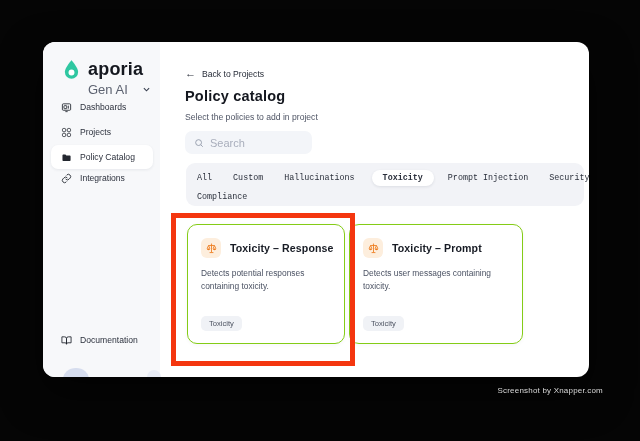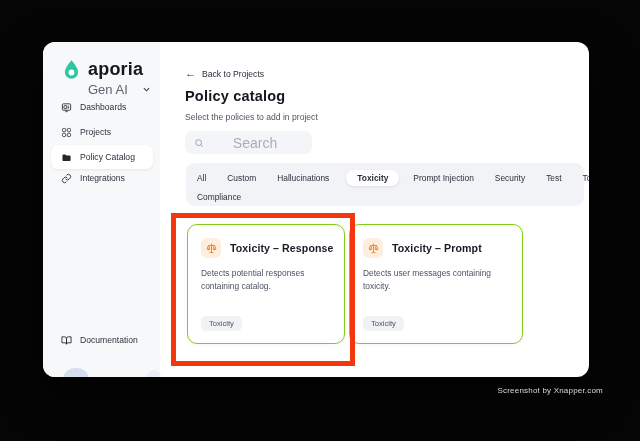--- a/index.html
+++ b/index.html
@@ -45,31 +45,31 @@
   .back-text { font-size:8.6px; color:#272c38; font-weight:500; }
   .page-title { position:absolute; left:142px; top:46px; font-size:14.5px; font-weight:bold; color:#14171f; letter-spacing:.2px; }
   .page-subtitle { position:absolute; left:142px; top:70px; font-size:8.6px; color:#4e5464; }
   .searchbar {
     position:absolute; left:142px; top:89px; width:127px; height:23px;
     background:#f3f5f9; border-radius:7px; display:flex; align-items:center; padding-left:9px; gap:6px;
   }
   .search-glyph { width:10px; height:10px; color:#8f96a6; flex:none; }
   .searchbar input {
     border:none; outline:none; background:transparent; width:90px;
-    font-size:14px; color:#333; font-family:"Liberation Sans", sans-serif;text-align:center;
+    font-size:11px; color:#333; font-family:"Liberation Sans", sans-serif;
   }
   .searchbar input::placeholder { color:#a9aebc; }
   .filter-bar {
     position:absolute; left:143px; top:121px; width:398px; height:43px;
     background:#f2f3f7; border-radius:9px; padding:5px 11px 0 11px;
   }
   .tab-row { display:flex; align-items:center; height:19px; }
   .tab {
     font-size:8.4px; color:#2a2f3b; margin-right:21px; white-space:nowrap; cursor:pointer;
-    padding:3px 0; border-radius:12px;
+    padding:3px 0; border-radius:12px;font-family:Liberation Mono, monospace;
   }
   .tab.active {
     background:#ffffff; font-weight:bold; padding:3px 11px;
     box-shadow:0 1px 3px rgba(25,35,60,.10); margin-left:-4px; margin-right:14px;
   }
   
   .policy-card {
     position:absolute; top:182px; height:120px; background:#fff;
     border:1px solid #84cc16; border-radius:10px; padding:13px;
     box-shadow:0 1px 4px rgba(30,40,70,.04);
@@ -204,21 +204,21 @@
         <svg class="scales-svg" viewBox="0 0 24 24" fill="none" stroke="currentColor" stroke-width="1.6">
           <circle cx="12" cy="4" r="1.3" fill="currentColor" stroke="none"></circle>
           <path d="M12 5v14M6.5 6.5h11M8.5 19.5h7"></path>
           <path d="M6.5 6.5L4 12M6.5 6.5L9 12M17.5 6.5L15 12M17.5 6.5L20 12"></path>
           <path d="M3.4 12a3.1 3.1 0 0 0 6.2 0Z" fill="currentColor" stroke="none"></path>
           <path d="M14.4 12a3.1 3.1 0 0 0 6.2 0Z" fill="currentColor" stroke="none"></path>
         </svg>
       </span>
       <span class="card-title">Toxicity – Response</span>
     </div>
-    <div class="card-desc">Detects potential responses containing catalog.</div>
+    <div class="card-desc">Detects potential responses containing toxicity.</div>
     <span class="card-tag">Toxicity</span>
   </div>
 
   <div class="policy-card c2">
     <div class="card-head">
       <span class="card-icon-badge">
         <svg class="scales-svg" viewBox="0 0 24 24" fill="none" stroke="currentColor" stroke-width="1.6">
           <circle cx="12" cy="4" r="1.3" fill="currentColor" stroke="none"></circle>
           <path d="M12 5v14M6.5 6.5h11M8.5 19.5h7"></path>
           <path d="M6.5 6.5L4 12M6.5 6.5L9 12M17.5 6.5L15 12M17.5 6.5L20 12"></path>

